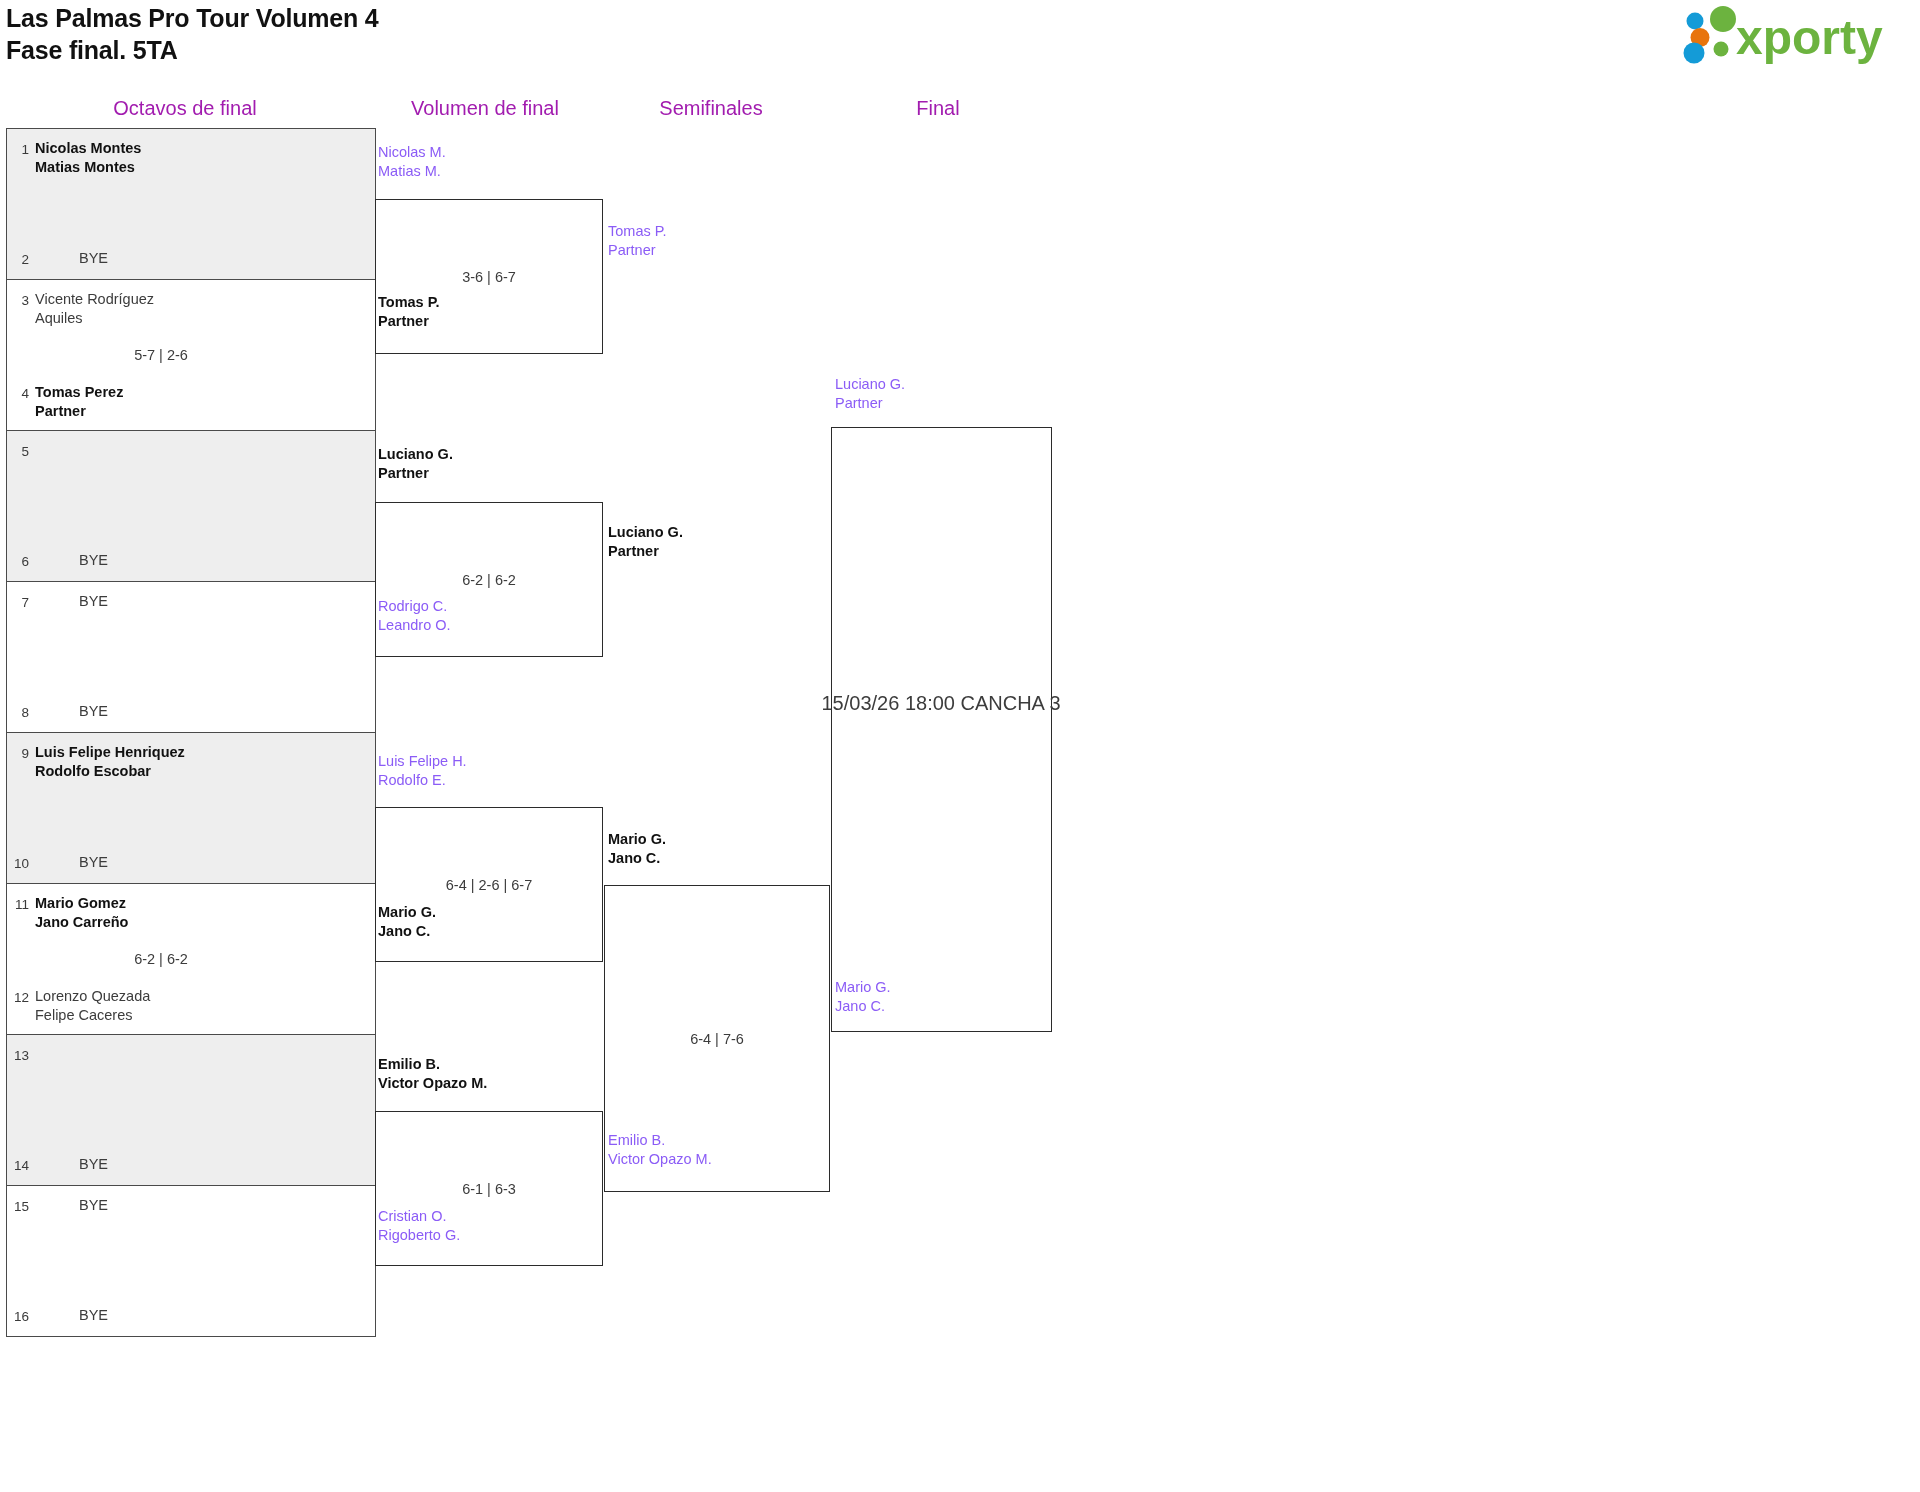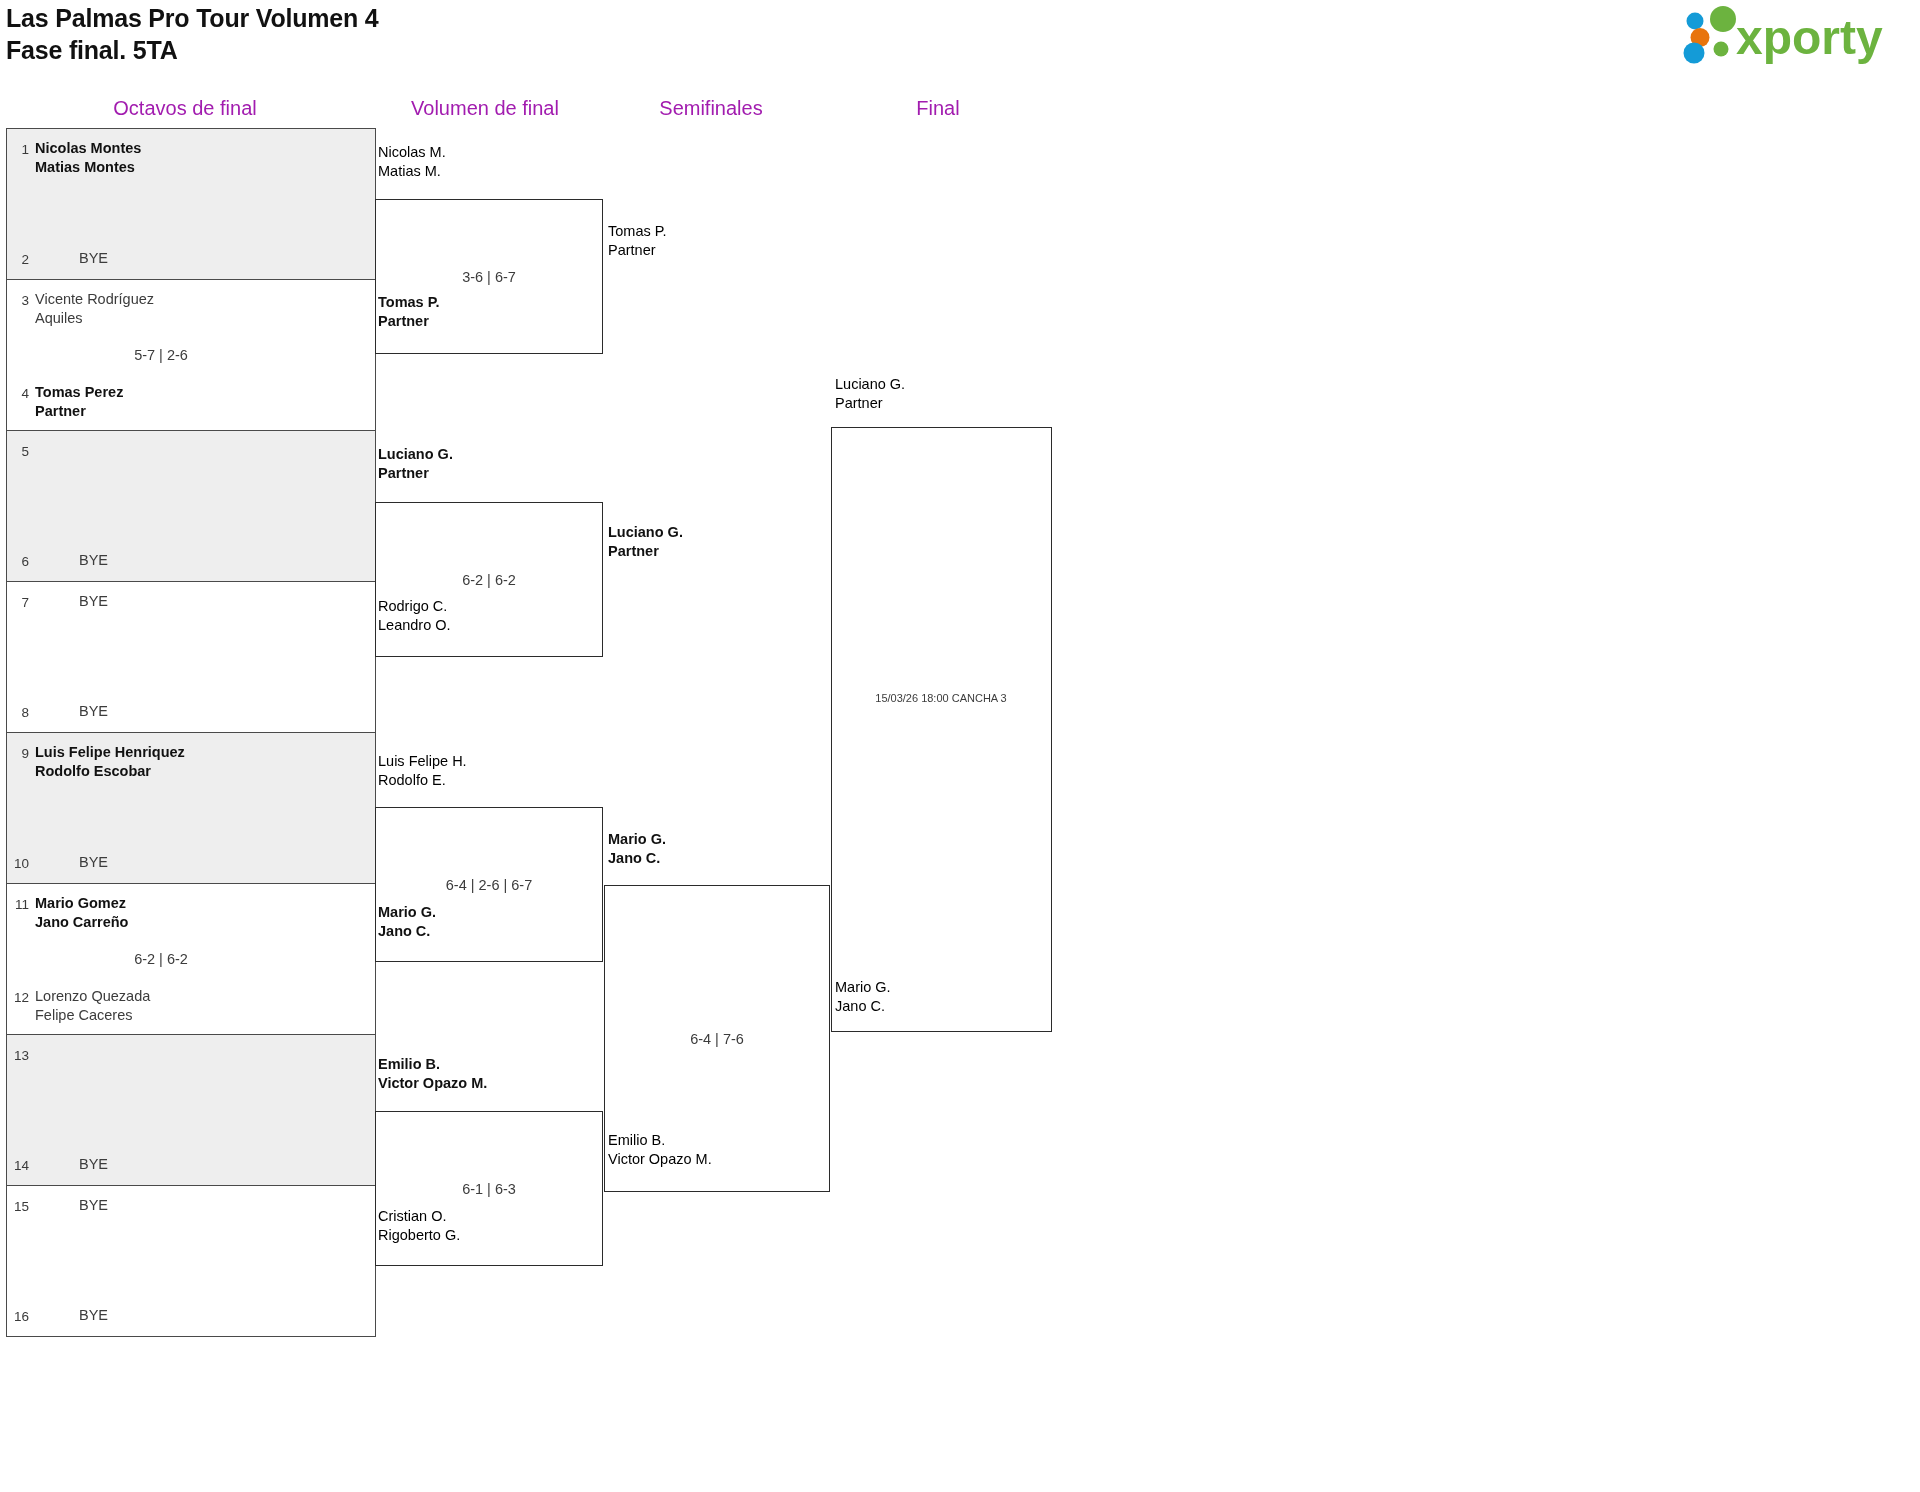--- a/index.html
+++ b/index.html
@@ -124,29 +124,29 @@
     text-align: center;
     font-size: 14.5px;
     color: #3c3c3c;
   }
 
   
   .entry {
     position: absolute;
     font-size: 14.5px;
     line-height: 18.5px;
-    color: #000000;
+    color: #8b5cf6;
     white-space: nowrap;
   }
   .entry.win { color: #111111; font-weight: bold; }
   .entry .n { display: block; }
 
   .sched {
     position: absolute;
-    font-size: 11px;
+    font-size: 20px;
     color: #3c3c3c;
     white-space: nowrap;
     text-align: center;
     transform: translateX(-50%);
   }
 </style>
 </head>
 <body>
 
 <div class="page">

